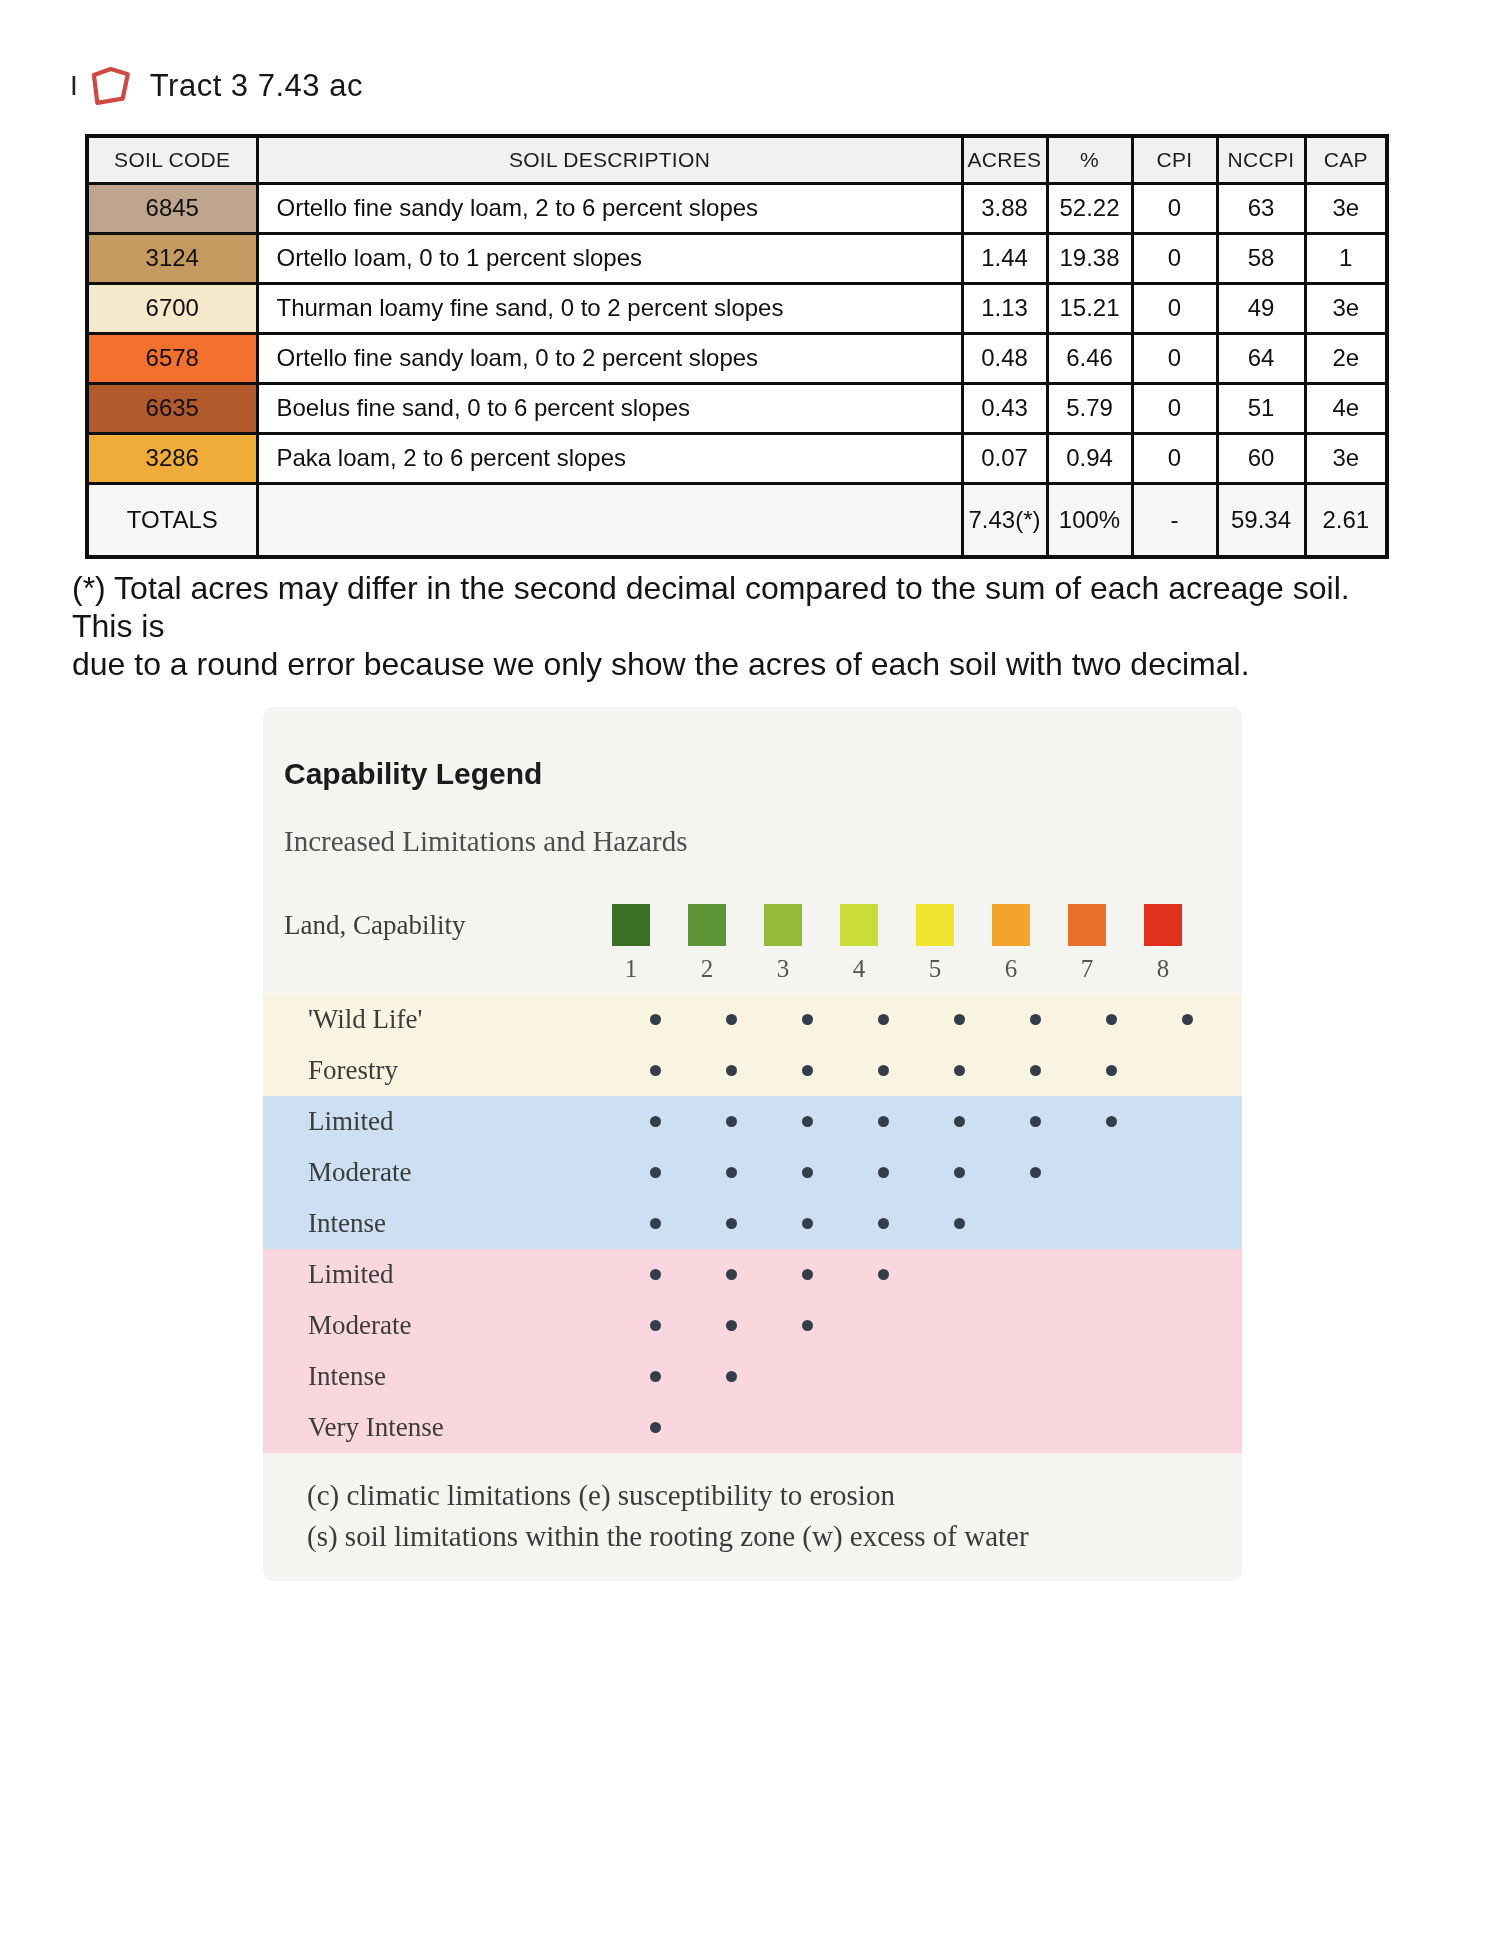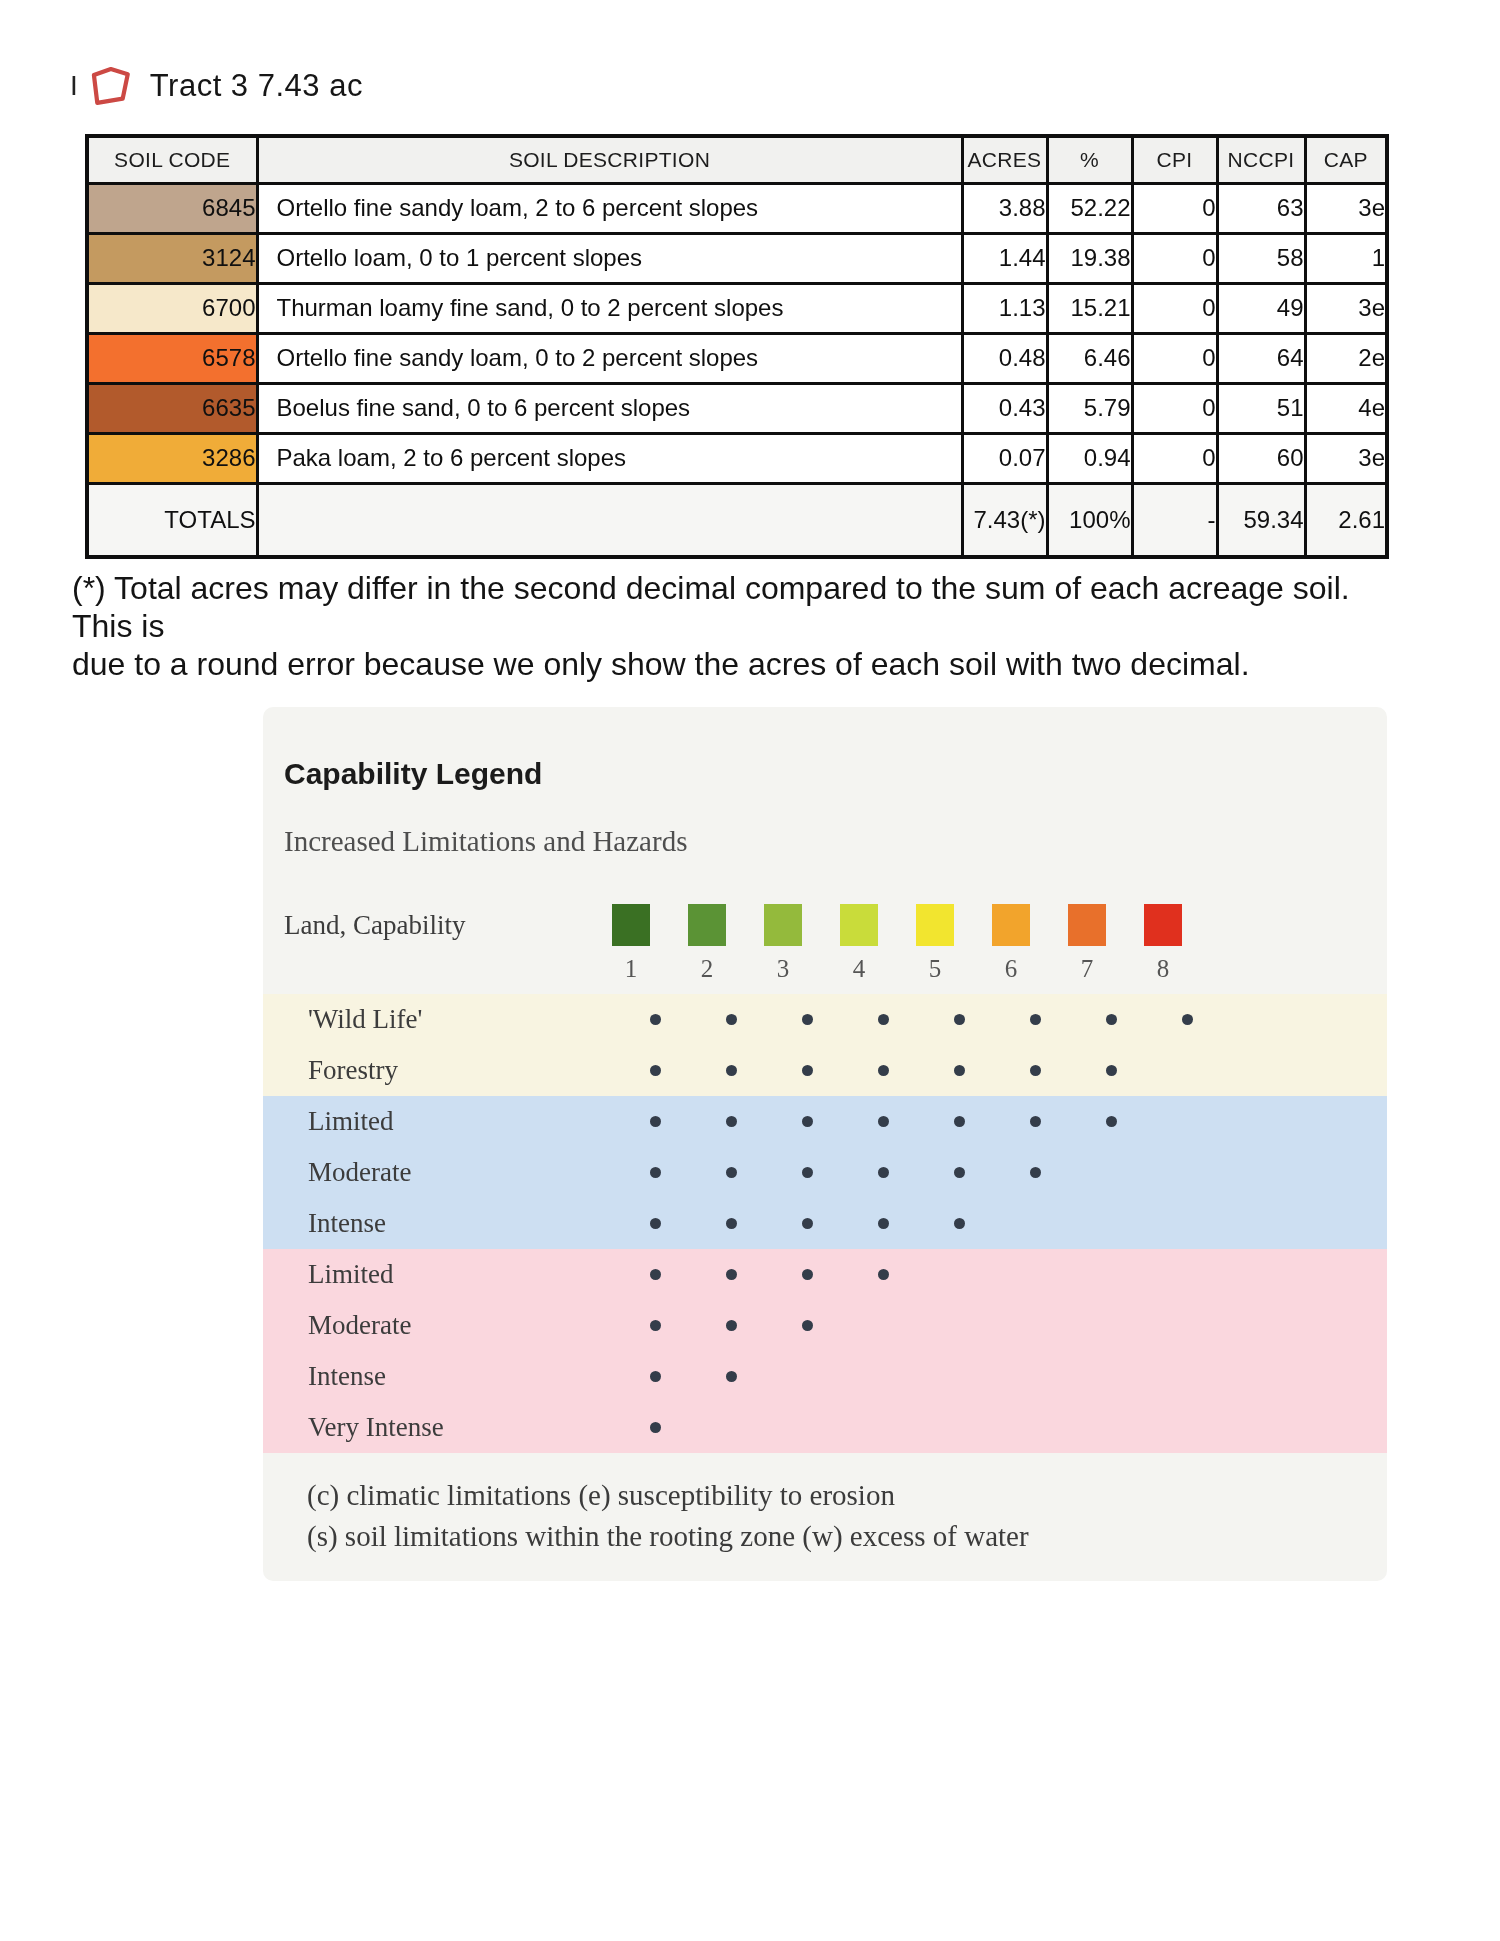--- a/index.html
+++ b/index.html
@@ -39,38 +39,38 @@
     overflow: hidden;
   }
   .soil-table th {
     background: #f1f1ef;
     font-weight: normal;
     font-size: 21px;
     color: #1d1d1d;
     height: 47px;
     letter-spacing: 0.3px;
   }
-  .soil-table td { font-size: 24px; height: 50px; background: #ffffff; color: #101010; text-align: right; }
+  .soil-table td { font-size: 24px; height: 50px; background: #ffffff; color: #101010; }
   .soil-table td.desc { text-align: left; padding-left: 18px; }
   .soil-table tr.totals td { height: 74px; background: #f6f6f4; }
   .acres-wrap { display: inline-block; max-width: 78px; word-break: break-all; line-height: 1.25; vertical-align: middle; }
 
   
   .table-footnote {
     margin: 10px 0 0 72px;
     width: 1330px;
     font-size: 32px;
     line-height: 38px;
     color: #141414;
   }
 
   
   .legend-box {
     margin: 24px 0 14px 263px;
-    width: 1124px;
+    width: 979px;
     background: #f4f4f1;
     padding-bottom: 24px;
     border-radius: 10px;
   }
   .legend-title {
     padding: 50px 0 0 21px;
     font-size: 30px;
     font-weight: bold;
     color: #1b1b1b;
     font-family: "Liberation Sans", sans-serif;

